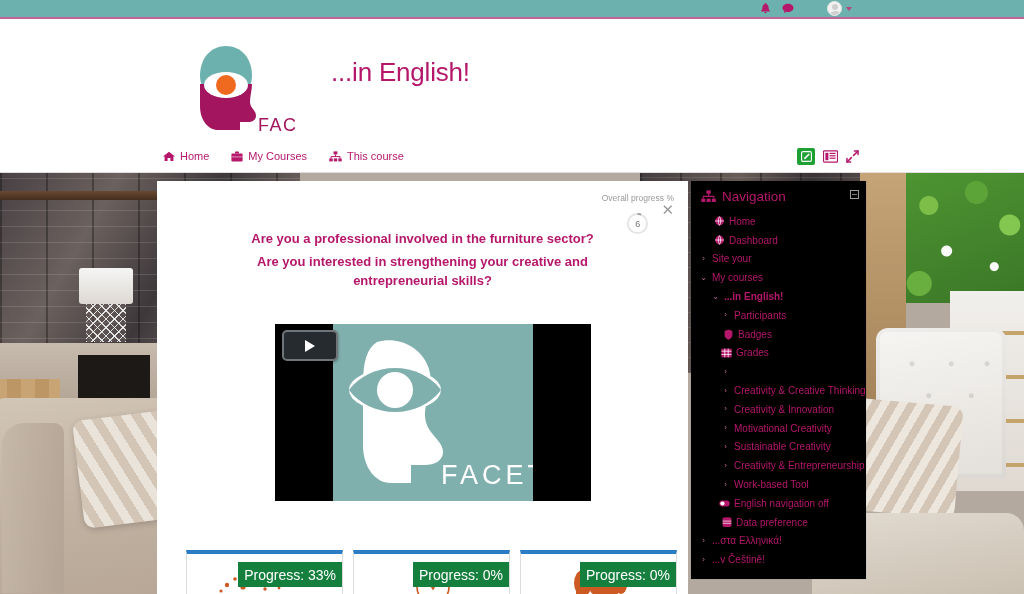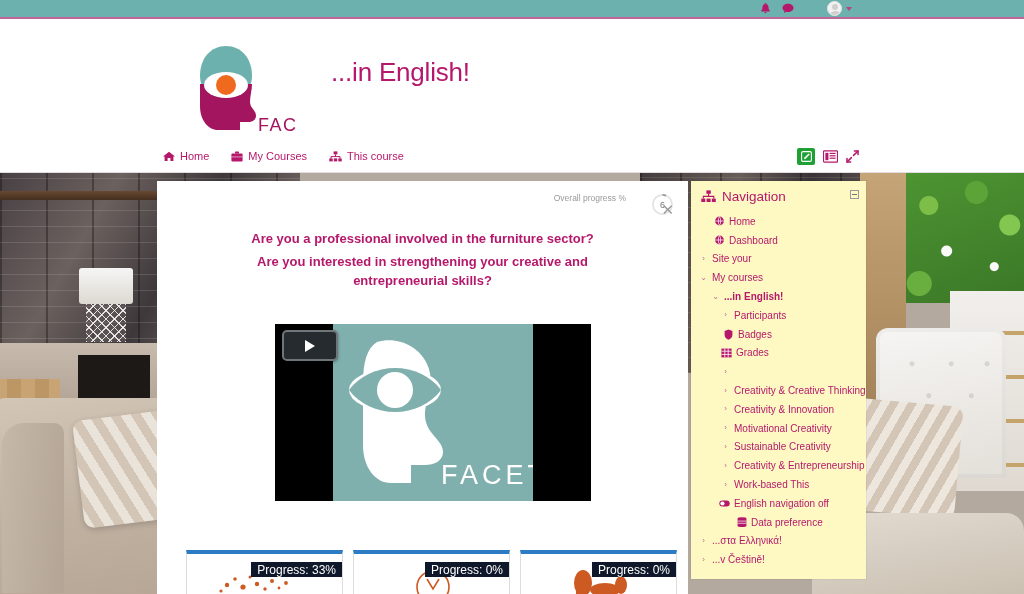--- a/index.html
+++ b/index.html
@@ -197,21 +197,21 @@
   }
   .bg-shade { position: absolute; inset: 0; background: rgba(0,0,0,0.02); }
 
   
   .sheet {
     position: absolute; left: 157px; top: 181px; width: 531px; height: 413px;
     background: #ffffff; z-index: 10; overflow: hidden;
   }
   .progress-row {
     position: absolute; right: 14px; top: 12px;
-    display: flex; gap: 25px;
+    display: flex; align-items: center; gap: 9px; flex-direction: column;
   }
   .progress-label { font-size: 8.5px; color: #999; }
   .progress-circle { position: relative; width: 23px; height: 23px; }
   .progress-num {
     position: absolute; inset: 0; display: flex; align-items: center;
     justify-content: center; font-size: 9px; color: #777;
   }
   .close-x {
     position: absolute; right: 14px; top: 21px;
     font-size: 15px; color: #9a9a9a; line-height: 1; cursor: pointer;
@@ -241,30 +241,30 @@
   }
 
   
   .cards { position: absolute; left: 29px; top: 369px; display: flex; gap: 10px; }
   .card {
     width: 157px; height: 46px; background: #ffffff;
     border: 1px solid #dcdcdc; border-top: 4px solid #2b7cc4;
     position: relative; overflow: hidden;
   }
   .card-badge {
-    position: absolute; right: 0; top: 8px; height: 15px;
-    background: #0f172a; color: #ffffff; font-size: 12px;
+    position: absolute; right: 0; top: 8px; height: 25px;
+    background: #15803d; color: #ffffff; font-size: 14px;
     display: flex; align-items: center; padding: 0 6px;
   }
   .card-art { position: absolute; left: 0; bottom: 0; width: 157px; height: 30px; }
 
   
   .navblock {
     position: absolute; left: 691px; top: 181px; width: 175px; height: 398px;
-    background: #fef9c3; z-index: 20; overflow: hidden;
+    background: #000000; z-index: 20; overflow: hidden;
     box-shadow: 0 0 0 1px rgba(0,0,0,.04);
   }
   .navblock-head {
     display: flex; align-items: center; gap: 6px;
     padding: 8px 8px 6px 10px; position: relative;
   }
   .navblock-title { font-size: 13.5px; color: #b5186b; }
   .collapse-btn {
     position: absolute; right: 7px; top: 9px; width: 9px; height: 9px;
     border: 1px solid #9a9a9a; display: flex; align-items: center;
@@ -600,34 +600,34 @@
       <span>Sustainable Creativity</span>
     </div>
 
     <div class="tree-item" style="padding-left:30px">
       <span class="chev">›</span>
       <span>Creativity &amp; Entrepreneurship</span>
     </div>
 
     <div class="tree-item" style="padding-left:30px">
       <span class="chev">›</span>
-      <span>Work-based This</span>
+      <span>Work-based Tool</span>
     </div>
 
     <div class="tree-item" style="padding-left:28px">
       <span class="tico">
         <svg width="14" height="9" viewBox="0 0 14 9">
             <rect x=".4" y=".6" width="13.2" height="7.8" rx="3.9" fill="#b5186b"></rect>
             <circle cx="4.4" cy="4.5" r="2.7" fill="#ffffff"></circle>
           </svg>
       </span>
       <span>English navigation off</span>
     </div>
 
-    <div class="tree-item" style="padding-left:45px">
+    <div class="tree-item" style="padding-left:30px">
       <span class="tico">
         <svg width="10" height="11" viewBox="0 0 10 11">
             <ellipse cx="5" cy="1.7" rx="4.4" ry="1.4" fill="#b5186b"></ellipse>
             <rect x=".6" y="1.7" width="8.8" height="7" fill="#b5186b"></rect>
             <ellipse cx="5" cy="8.7" rx="4.4" ry="1.4" fill="#b5186b"></ellipse>
             <path d="M.6 4.1h8.8M.6 6.3h8.8" stroke="#ffffff" stroke-width=".7"></path>
           </svg>
       </span>
       <span>Data preference</span>
     </div>

